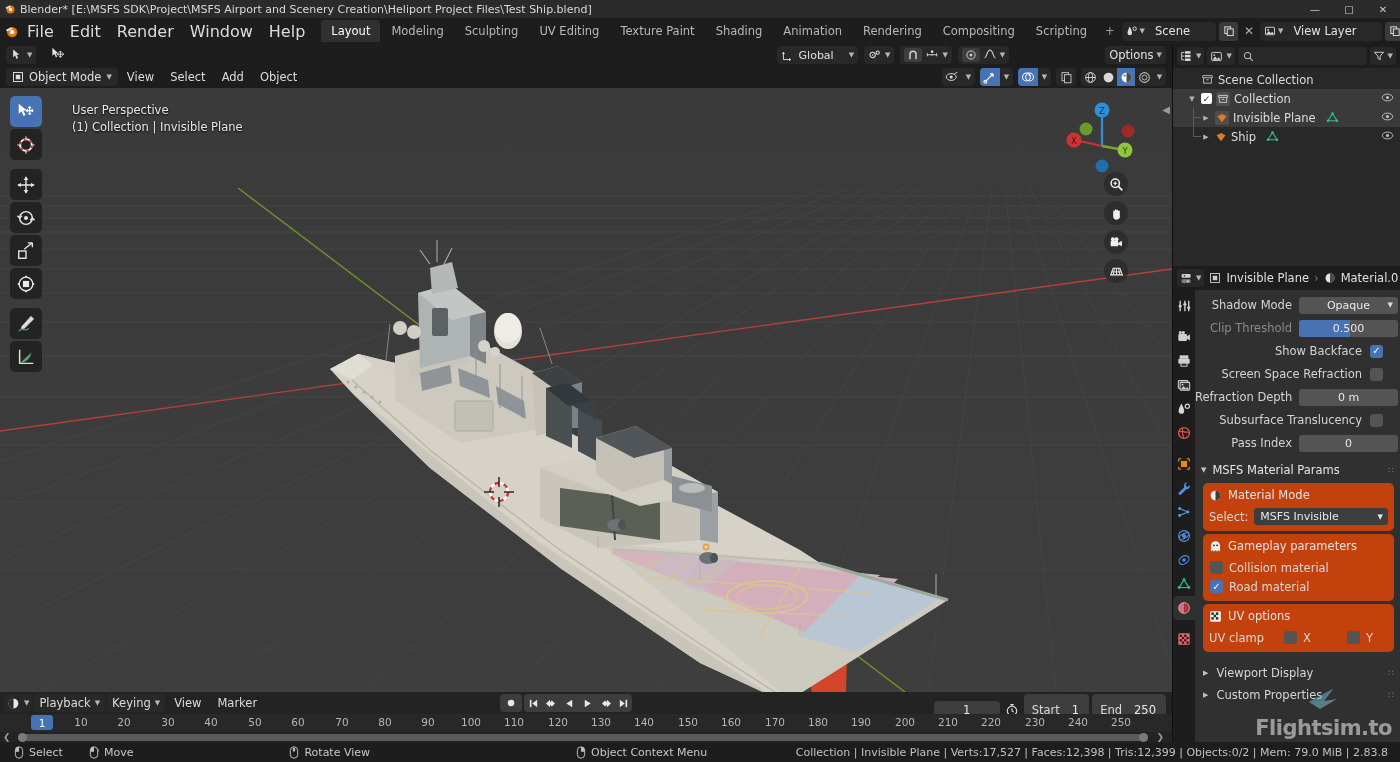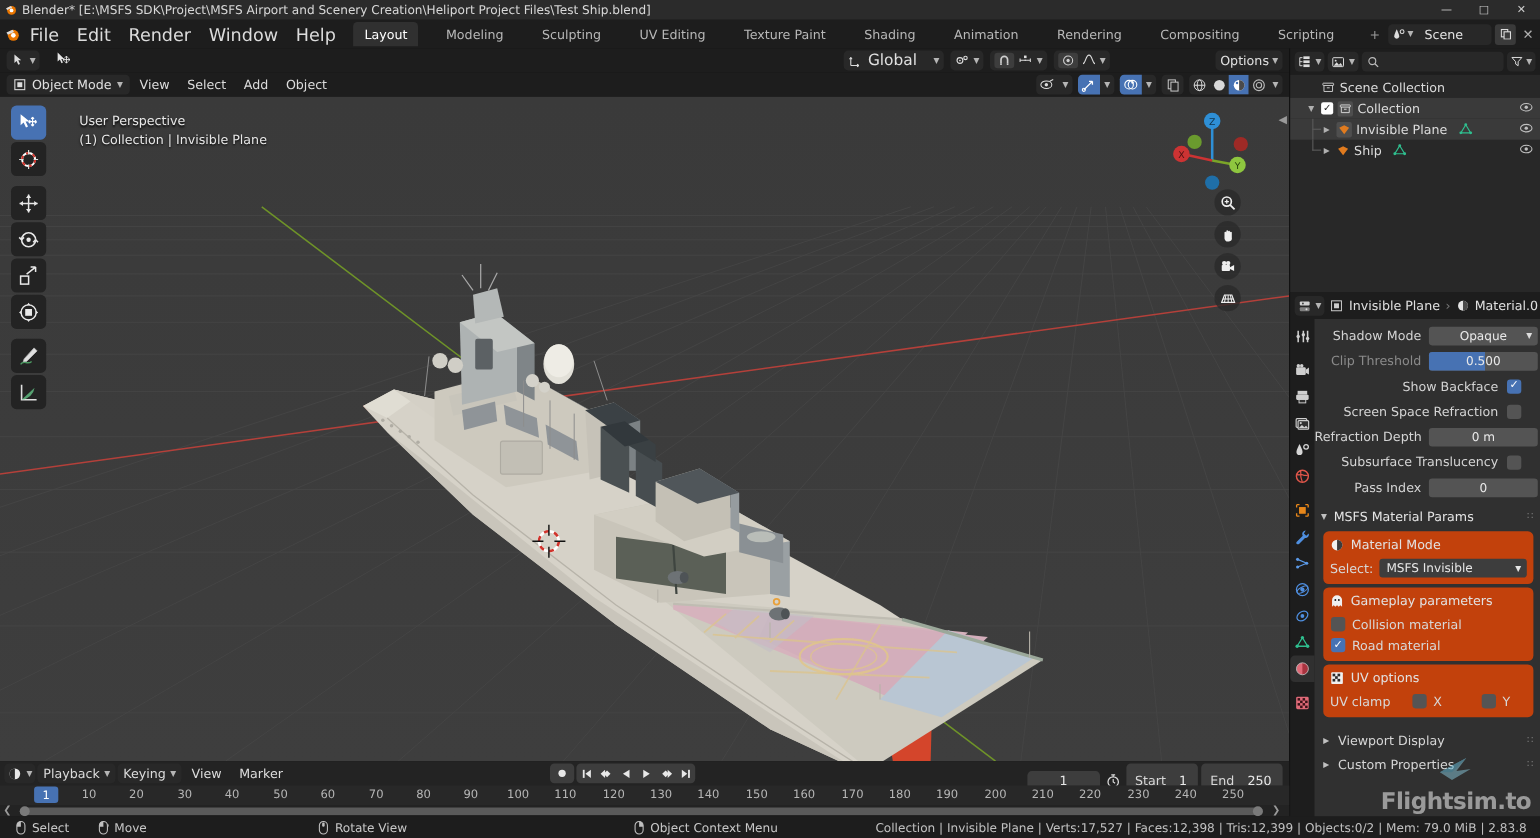--- a/index.html
+++ b/index.html
@@ -32,21 +32,21 @@
     position:absolute; left:0; top:18px; width:1400px; height:26px;
     background:#1d1d1d; display:flex; align-items:center; padding:0 4px;
   }
   .blender-logo {
     width:26px; height:24px; display:flex; align-items:center; justify-content:center;
   }
   .menu-item {
     padding:3px 8px; border-radius:3px; font-size:16px; color:#dcdcdc; cursor:default;
     white-space:nowrap;
   }
-  .wspace-tabs { display:flex; align-items:center; margin-left:8px; gap:15px; }
+  .wspace-tabs { display:flex; align-items:center; margin-left:8px; gap:1px; }
   .wtab {
     padding:4px 10px; font-size:11.5px; color:#b8b8b8; border-radius:4px 4px 0 0;
     background:transparent; white-space:nowrap;
   }
   .wtab.active { background:#303030; color:#fff; }
   .wtab.plus { color:#9a9a9a; padding:4px 7px; }
   .topbar-right { margin-left:auto; display:flex; align-items:center; gap:3px; padding-right:4px; }
   .field-box {
     display:flex; align-items:center; background:#282828; border-radius:4px; height:19px;
   }
@@ -392,21 +392,21 @@
         <path d="M13 5 L13 13 M9 9 L17 9 M13 5 L11.4 6.8 M13 5 L14.6 6.8 M13 13 L11.4 11.2 M13 13 L14.6 11.2 M9 9 L10.8 7.4 M9 9 L10.8 10.6 M17 9 L15.2 7.4 M17 9 L15.2 10.6" stroke="#e5e5e5" stroke-width="1.1" fill="none"></path>
       </svg>
     </div>
 
     <div class="vp-header-right">
       <div class="hdr-box">
         <svg width="13" height="13" viewBox="0 0 16 16">
           <path d="M3 13 L3 4 M3 13 L12 13" stroke="#ddd" stroke-width="1.2" fill="none"></path>
           <path d="M3 4 L1.6 6 M3 4 L4.4 6 M12 13 L10 11.6 M12 13 L10 14.4" stroke="#ddd" stroke-width="1.2" fill="none"></path>
         </svg>
-        <span style="font-size:14px;padding:0 12px 0 2px;">Global</span>
+        <span style="font-size:11px;padding:0 12px 0 2px;">Global</span>
         <span class="chev">▼</span>
       </div>
       <div class="hdr-box">
         <svg width="14" height="14" viewBox="0 0 18 18">
           <circle cx="6" cy="9" r="3.4" fill="none" stroke="#ddd" stroke-width="1.3"></circle>
           <circle cx="12.5" cy="6" r="2" fill="none" stroke="#ddd" stroke-width="1.3"></circle>
           <circle cx="6" cy="9" r="1" fill="#ddd"></circle>
         </svg>
         <span class="chev">▼</span>
       </div>

